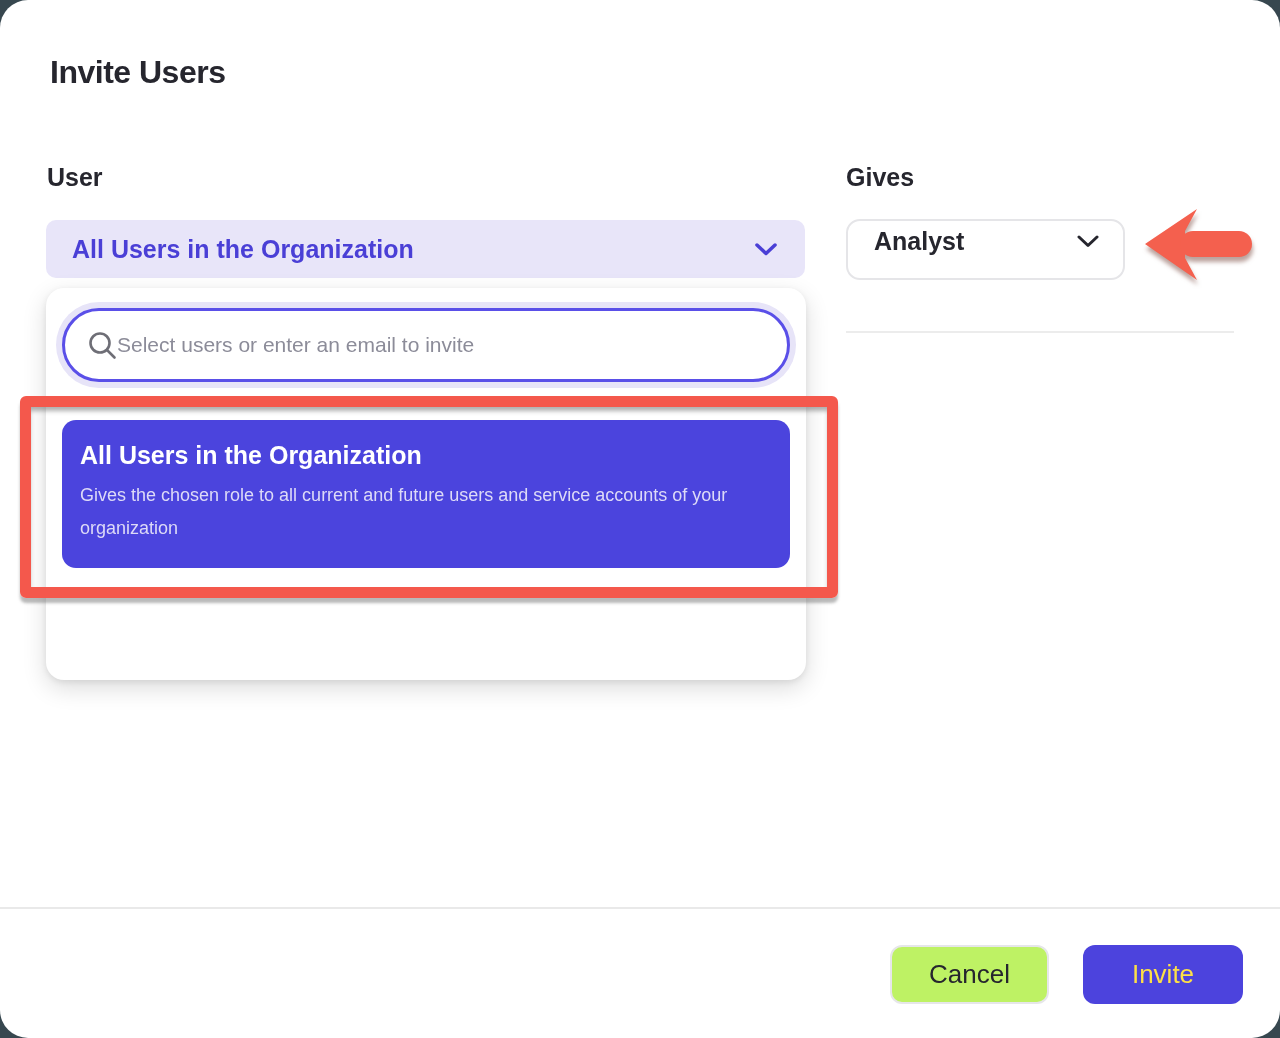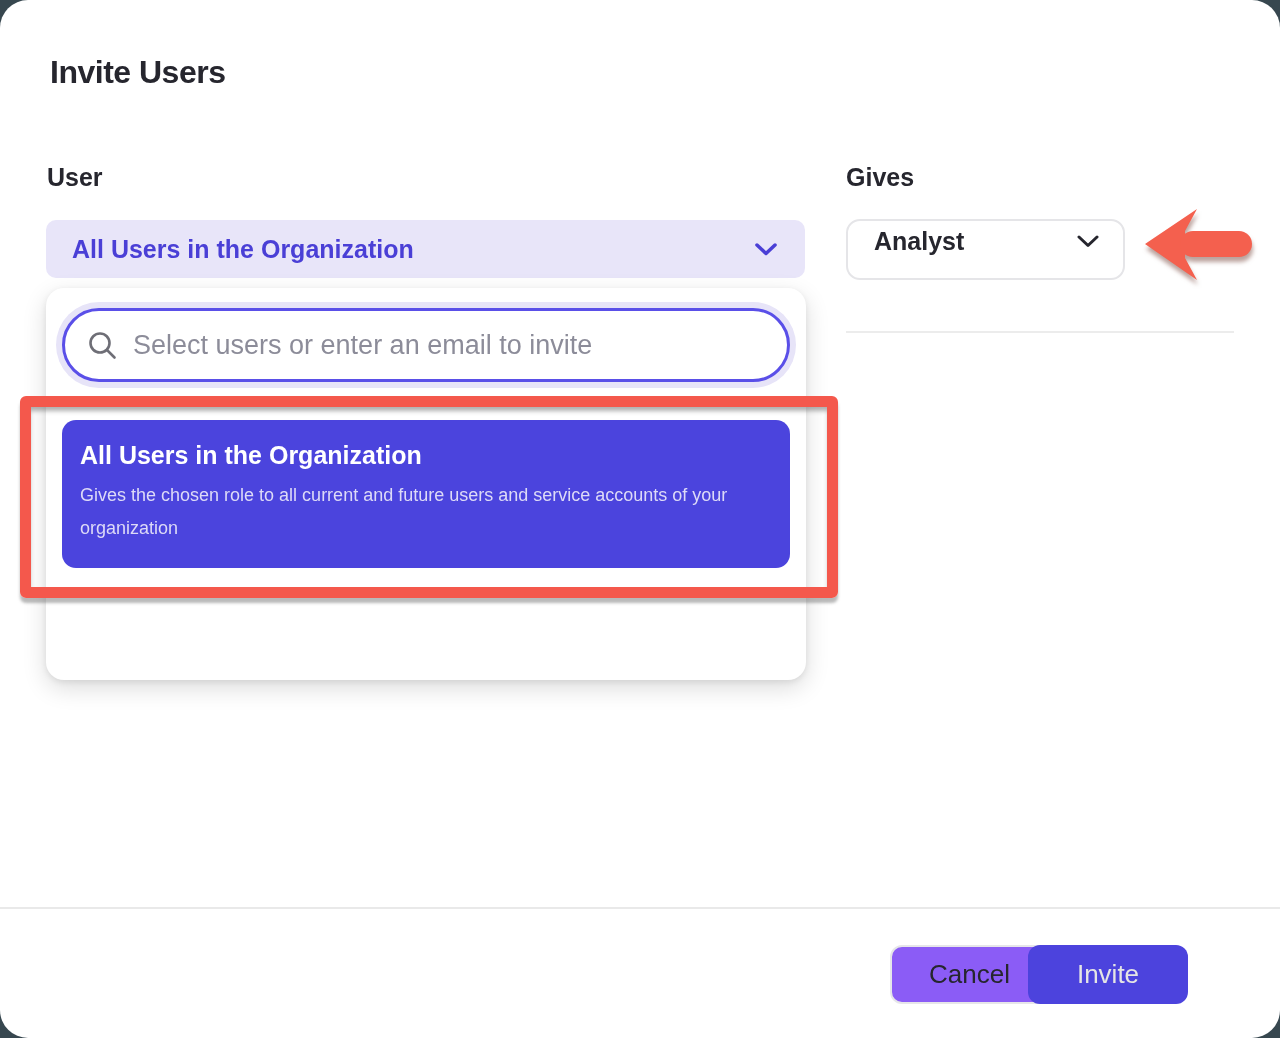--- a/index.html
+++ b/index.html
@@ -56,21 +56,21 @@
     z-index:2;
   }
   .search-wrap {
     position:absolute; left:16px; top:20px; width:728px; height:74px;
     background:#fff; border:3px solid #5A4FE8; border-radius:38px;
     box-shadow:0 0 0 6px #E7E4F8;
     display:flex; align-items:center; padding:0 20px 0 22px;
   }
   .search-input {
     flex:1; border:none; outline:none; background:transparent;
-    font-size:27px; color:#26262E; margin-left:16px;
+    font-size:21px; color:#26262E; 
     font-family:"Liberation Sans", sans-serif;
   }
   .search-input::placeholder { color:#8C8C99; }
 
   .option-highlight {
     position:absolute; left:16px; top:132px; width:728px; height:148px;
     background:#4B44DD; border-radius:14px;
     padding:21px 30px 0 18px; cursor:pointer;
   }
   .option-title { font-size:25px; font-weight:700; color:#ffffff; margin-bottom:9px; }
@@ -100,26 +100,26 @@
     position:absolute; left:0; top:907px; width:1280px; height:2px;
     background:#E9E9E9;
   }
   .btn {
     position:absolute; top:945px; height:59px;
     display:flex; align-items:center; justify-content:center;
     border-radius:12px; font-size:26px; font-weight:500; cursor:pointer;
     font-family:"Liberation Sans", sans-serif;
   }
   .btn-cancel {
-    left:890px; width:159px; background:#8b5cf6;
+    left:890px; width:159px; background:#bef264;
     border:2px solid #E6E6E9; color:#26262E;
   }
   .btn-invite {
-    left:1028px; width:160px; background:#4C43DD;
-    border:none; color:#e5e5e5;
+    left:1083px; width:160px; background:#4C43DD;
+    border:none; color:#fde047;
   }
 </style>
 </head>
 <body>
 
 <div class="modal">
 
   <div class="page-title">Invite Users</div>
 
   <div class="field-label label-user">User</div>

